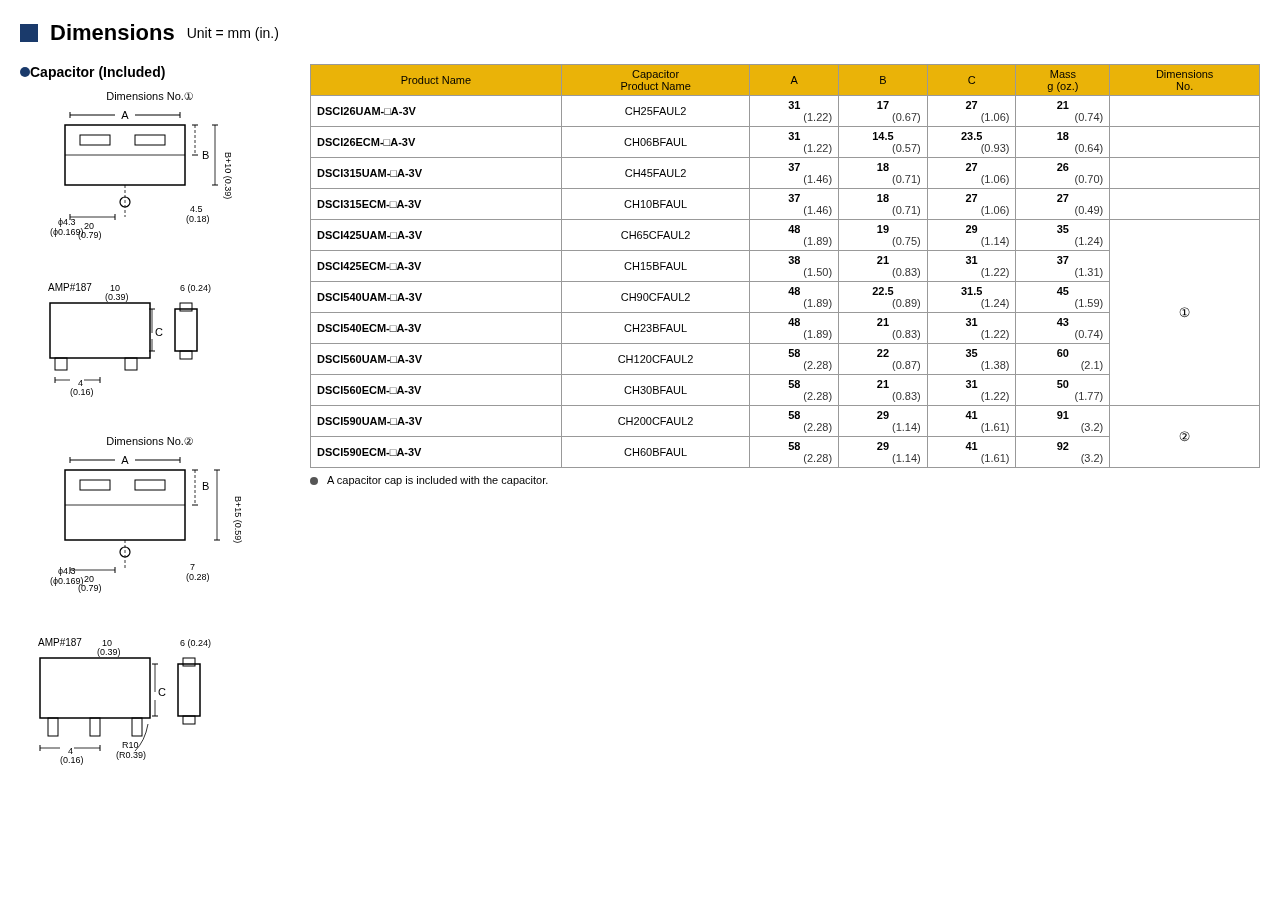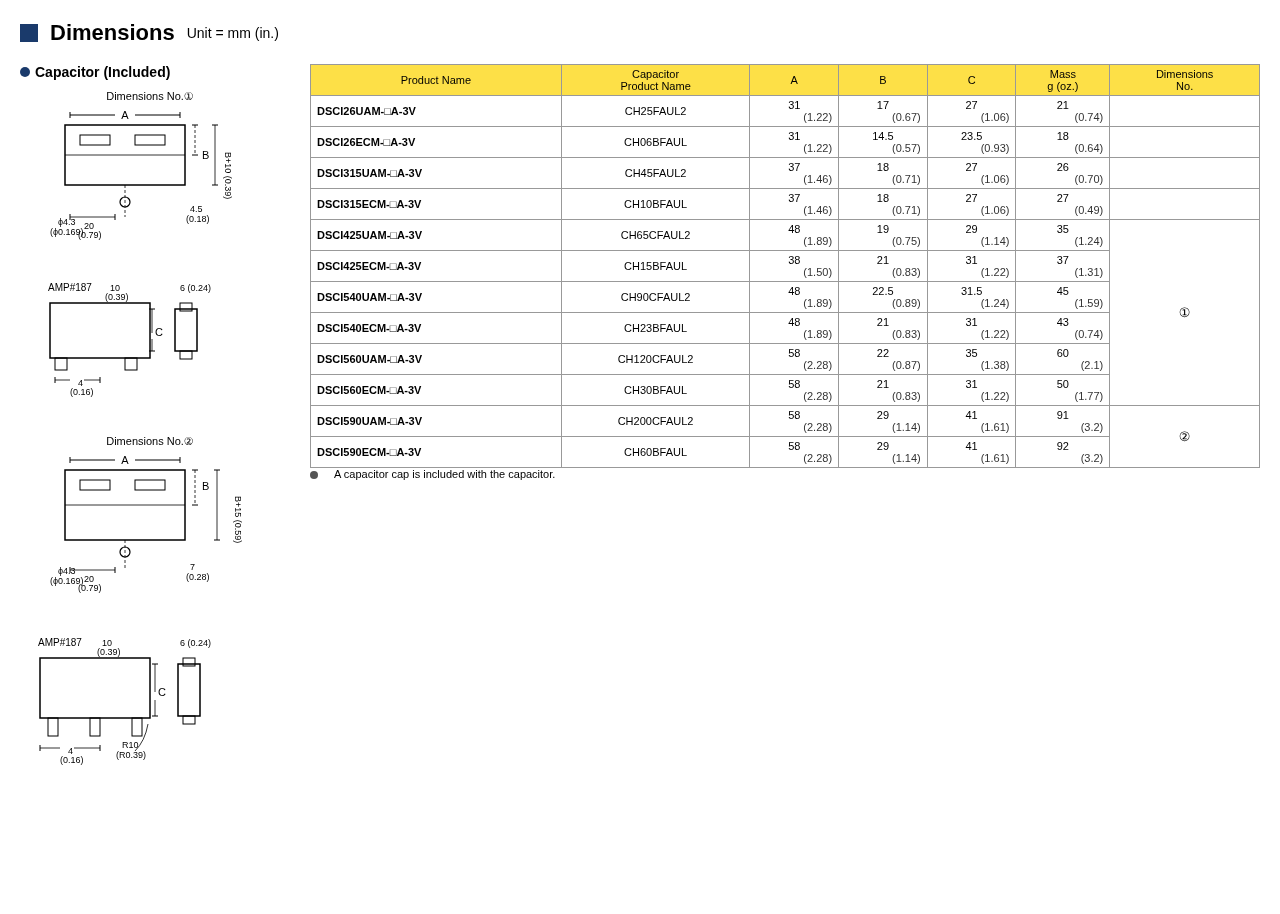--- a/index.html
+++ b/index.html
@@ -43,21 +43,20 @@
     .left-col {
       width: 260px;
       flex-shrink: 0;
     }
     .section-heading {
       font-size: 14px;
       font-weight: bold;
       margin-bottom: 10px;
       display: flex;
       align-items: center;
-      gap: 5px;
     }
     .bullet-circle {
       width: 10px;
       height: 10px;
       border-radius: 50%;
       background: #1a3a6b;
       flex-shrink: 0;
     }
 
     
@@ -92,46 +91,48 @@
       width: 100%;
       font-size: 11px;
     }
     .dim-table th, .dim-table td {
       border: 1px solid #999;
       padding: 3px 6px;
       text-align: center;
       vertical-align: middle;
     }
     .dim-table th {
-      background: #fde047;
+      background: #eab308;
       font-weight: normal;
       font-size: 11px;
     }
     .dim-table .product-name-col {
       font-weight: bold;
       text-align: left;
       white-space: nowrap;
     }
     .dim-table .cap-name-col {
       text-align: center;
       white-space: nowrap;
     }
     .dim-val {
       display: block;
+      font-weight: bold;
     }
     .dim-sub {
       display: block;
       color: #333;
       text-align: right;
     }
     .footnote {
+      margin-top: 6px;
       font-size: 11px;
       display: flex;
       align-items: center;
-      gap: 16px;
+      gap: 9px;
     }
     .footnote-bullet {
       width: 8px;
       height: 8px;
       border-radius: 50%;
       background: #555;
       flex-shrink: 0;
       margin-top: 2px;
     }
   </style>

